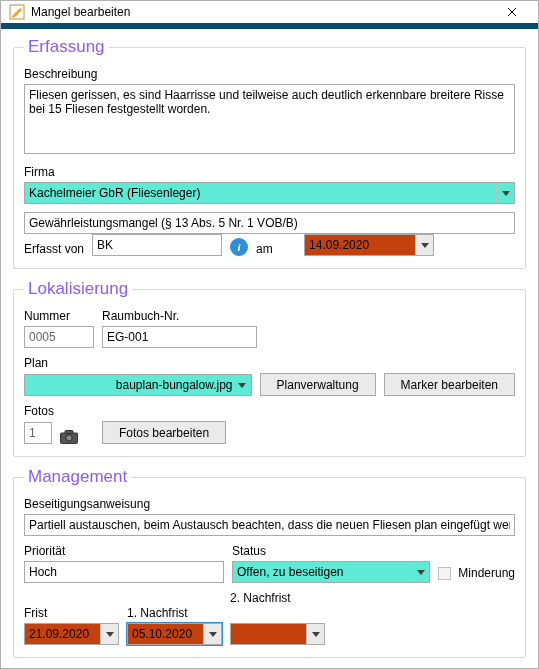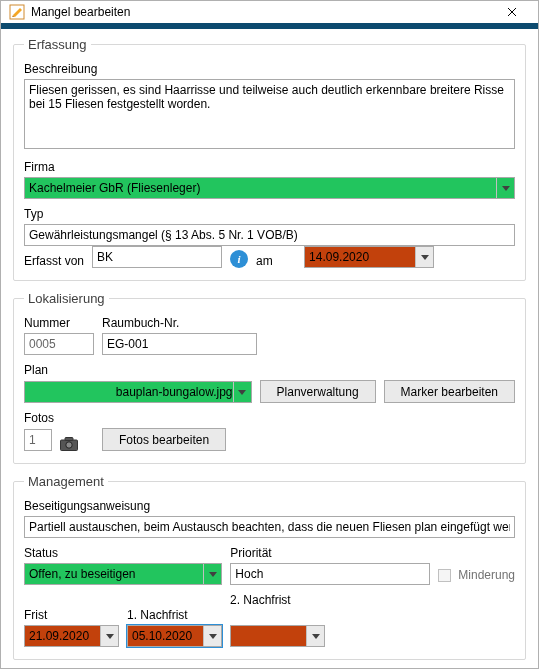--- a/index.html
+++ b/index.html
@@ -26,38 +26,38 @@
 .titlebar .close { width:40px; height:26px; display:flex; align-items:center; justify-content:center; cursor:default; }
 
 .content { padding: 8px 12px 4px 12px; }
 
 fieldset {
   border: 1px solid #d8d8d8;
   border-radius: 2px;
   padding: 10px 10px 12px 10px;
   margin-bottom: 10px;
 }
-legend { padding: 0 4px; font-size:13px; color:#404040; }
+legend { padding: 0 4px; font-size:17px; color:#8b5cf6; }
 
 .lbl { font-size:12px; margin-bottom:3px; display:block; }
 
 textarea, input[type=text], .combo, .date {
   font-family: inherit;
   font-size: 12px;
   border: 1px solid #a9a9a9;
   background: #fff;
   padding: 3px 4px;
 }
 textarea { width:100%; resize:none; }
 input[type=text] { height:22px; }
 .readonly { background:#f0f0f0; color:#666; }
 .combo {
   height: 22px;
   display:flex; align-items:center;
-  background:#22c55e;
+  background:#5eead4;
   position:relative;
   padding-right:18px;
 }
 .combo .arrow {
   position:absolute; right:0; top:0; bottom:0; width:18px;
   display:flex; align-items:center; justify-content:center;
   border-left:1px solid #c0c0c0;
 }
 .date {
   height:22px; display:flex; align-items:center; position:relative; padding-right:18px;
@@ -87,21 +87,21 @@
   display:flex; align-items:center; justify-content:center;
   font-style:italic; font-weight:bold; font-size:11px;
   font-family: Georgia, serif;
 }
 
 .footer {
   display:flex; justify-content:flex-end; gap:6px;
   padding: 8px 12px 10px 12px;
 }
 .checkbox-dis {
-  display:inline-flex; align-items:center; gap:7px; color:#737373;
+  display:inline-flex; align-items:center; gap:7px; color:#000000;
 }
 .checkbox-dis .box {
   width:13px; height:13px; border:1px solid #c0c0c0; background:#f5f5f5;
 }
 .tri {
   width:0; height:0; border-left:4px solid transparent; border-right:4px solid transparent; border-top:5px solid #404040;
 }
 </style>
 </head>
 <body>
@@ -131,21 +131,20 @@
   <textarea rows="4" style="height: 70px; margin-bottom: 8px;">Fliesen gerissen, es sind Haarrisse und teilweise auch deutlich erkennbare breitere Risse bei 15 Fliesen festgestellt worden.</textarea>
 
   <label class="lbl">Firma</label>
   <div class="combo" style="margin-bottom:8px;">
     <span>Kachelmeier GbR (Fliesenleger)</span>
     <span class="arrow">
           <span class="tri"></span>
         </span>
   </div>
 
-  <label class="lbl">Typ</label>
   <input type="text" style="width: 100%; " value="Gewährleistungsmangel (§ 13 Abs. 5 Nr. 1 VOB/B)">
 
   <div class="row" style="margin-bottom:0;">
     <div class="col">
       <span class="lbl" style="margin-bottom:0;">Erfasst von</span>
     </div>
     <input type="text" style="width: 130px;" value="BK">
     <span class="info-icon">i</span>
     <div style="flex:0 0 auto; width:40px; text-align:left;">
       <span class="lbl" style="margin-bottom:0;">am</span>
@@ -200,32 +199,32 @@
   </div>
 </fieldset>
 
 <fieldset>
   <legend>Management</legend>
 
   <label class="lbl">Beseitigungsanweisung</label>
   <input type="text" style="width: 100%; margin-bottom: 8px;" value="Partiell austauschen, beim Austausch beachten, dass die neuen Fliesen plan eingefügt werden.">
 
   <div class="row">
+    <div class="col" style="width:200px;">
+      <label class="lbl">Priorität</label>
+      <input type="text" style="width: 100%;" value="Hoch">
+    </div>
     <div class="col" style="flex:1;">
       <label class="lbl">Status</label>
       <div class="combo">
         <span>Offen, zu beseitigen</span>
         <span class="arrow">
               <span class="tri"></span>
             </span>
       </div>
-    </div>
-    <div class="col" style="width:200px;">
-      <label class="lbl">Priorität</label>
-      <input type="text" style="width: 100%;" value="Hoch">
     </div>
     <div class="col" style="padding-bottom:3px;">
       <span class="checkbox-dis">
         <span class="box"></span>
         <span>Minderung</span>
       </span>
     </div>
   </div>
 
   <div class="row" style="margin-bottom:0;">

